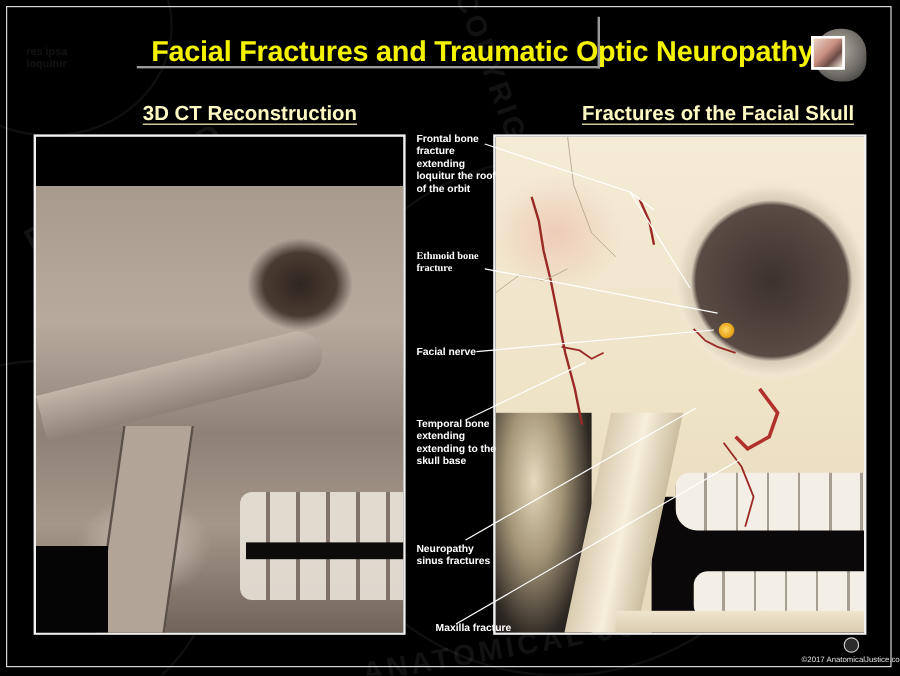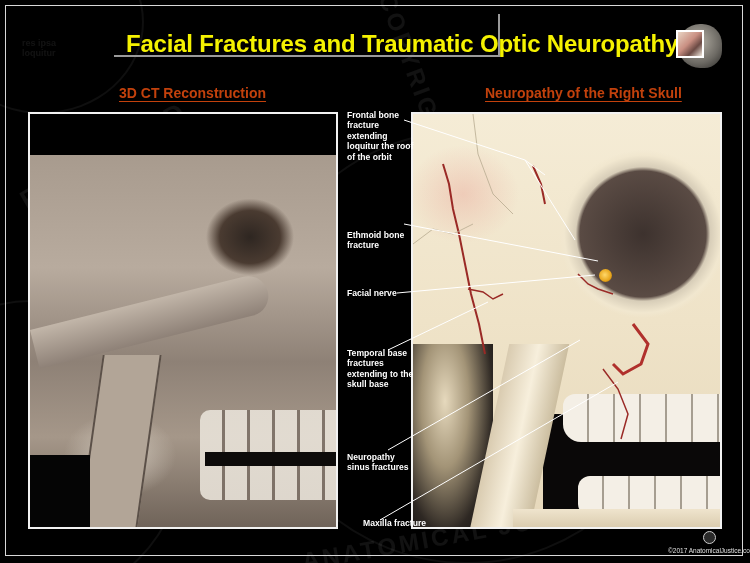--- a/index.html
+++ b/index.html
@@ -21,21 +21,21 @@
     }
     .title-frame {
       position: absolute; left: 114px; top: 14px; width: 386px; height: 43px;
       border-right: 2px solid #9a9a9a; border-bottom: 2px solid #9a9a9a; box-sizing: border-box;
     }
     .title-text {
       position: absolute; left: 126px; top: 30px; color: #f5f200; font-weight: bold;
       font-size: 24px; letter-spacing: -0.2px; white-space: nowrap;
     }
     .section-heading {
-      position: absolute; color: #c2410c; font-weight: bold; font-size: 14px;
+      position: absolute; color: #fef9c3; font-weight: bold; font-size: 17px;
       text-decoration: underline; text-underline-offset: 3px; white-space: nowrap;
     }
     .thumb-wrap {
       position: absolute; left: 676px; top: 20px; width: 56px; height: 56px;
     }
     .thumb-skull {
       position: absolute; left: 2px; top: 4px; width: 44px; height: 44px; border-radius: 50% 45% 40% 50%;
       background: radial-gradient(circle at 45% 40%, #b8b3a8, #6d6a64 60%, #2a2927 100%);
     }
     .thumb-card {
@@ -143,21 +143,21 @@
 
 <div class="title-frame"></div>
 <div class="title-text">Facial Fractures and Traumatic Optic Neuropathy</div>
 
 <div class="thumb-wrap">
   <div class="thumb-skull"></div>
   <div class="thumb-card"></div>
 </div>
 
 <div class="section-heading" style="left:119px; top:85px;">3D CT Reconstruction</div>
-<div class="section-heading" style="left:485px; top:85px;">Neuropathy of the Right Skull</div>
+<div class="section-heading" style="left:485px; top:85px;">Fractures of the Facial Skull</div>
 
 <div class="panel ct-panel">
   <div class="ct-image">
     <div class="ct-zygoma"></div>
     <div class="ct-ramus"></div>
     <div class="ct-teeth"></div>
     <div class="ct-gap"></div>
     <div class="ct-dark-corner"></div>
   </div>
 </div>
@@ -186,20 +186,20 @@
   <polyline points="404,120 525,160 545,175" fill="none" stroke="#fff" stroke-width="1"></polyline>
   <polyline points="525,160 575,240" fill="none" stroke="#fff" stroke-width="1"></polyline>
   <line x1="404" y1="224" x2="598" y2="261" stroke="#fff" stroke-width="1"></line>
   <line x1="397" y1="293" x2="595" y2="275" stroke="#fff" stroke-width="1"></line>
   <line x1="388" y1="350" x2="488" y2="302" stroke="#fff" stroke-width="1"></line>
   <line x1="388" y1="450" x2="580" y2="340" stroke="#fff" stroke-width="1"></line>
   <line x1="380" y1="520" x2="618" y2="382" stroke="#fff" stroke-width="1"></line>
 </svg>
 
 <div class="label" style="top:110px;">Frontal bone fracture extending loquitur the roof of the orbit</div>
-<div class="label" style="top:230px;">Ethmoid bone fracture</div>
+<div class="label" style="top:208px;font-family:Liberation Serif, serif;">Ethmoid bone fracture</div>
 <div class="label" style="top:288px;">Facial nerve</div>
-<div class="label" style="top:348px;">Temporal base fractures extending to the skull base</div>
+<div class="label" style="top:348px;">Temporal bone extending extending to the skull base</div>
 <div class="label" style="top:452px;">Neuropathy sinus fractures</div>
 <div class="label" style="top:518px;padding-left:16px;">Maxilla fracture</div>
 
 <div class="logo-circle"></div>
 <div class="copyright">©2017 AnatomicalJustice.com</div>
 
 </body></html>

